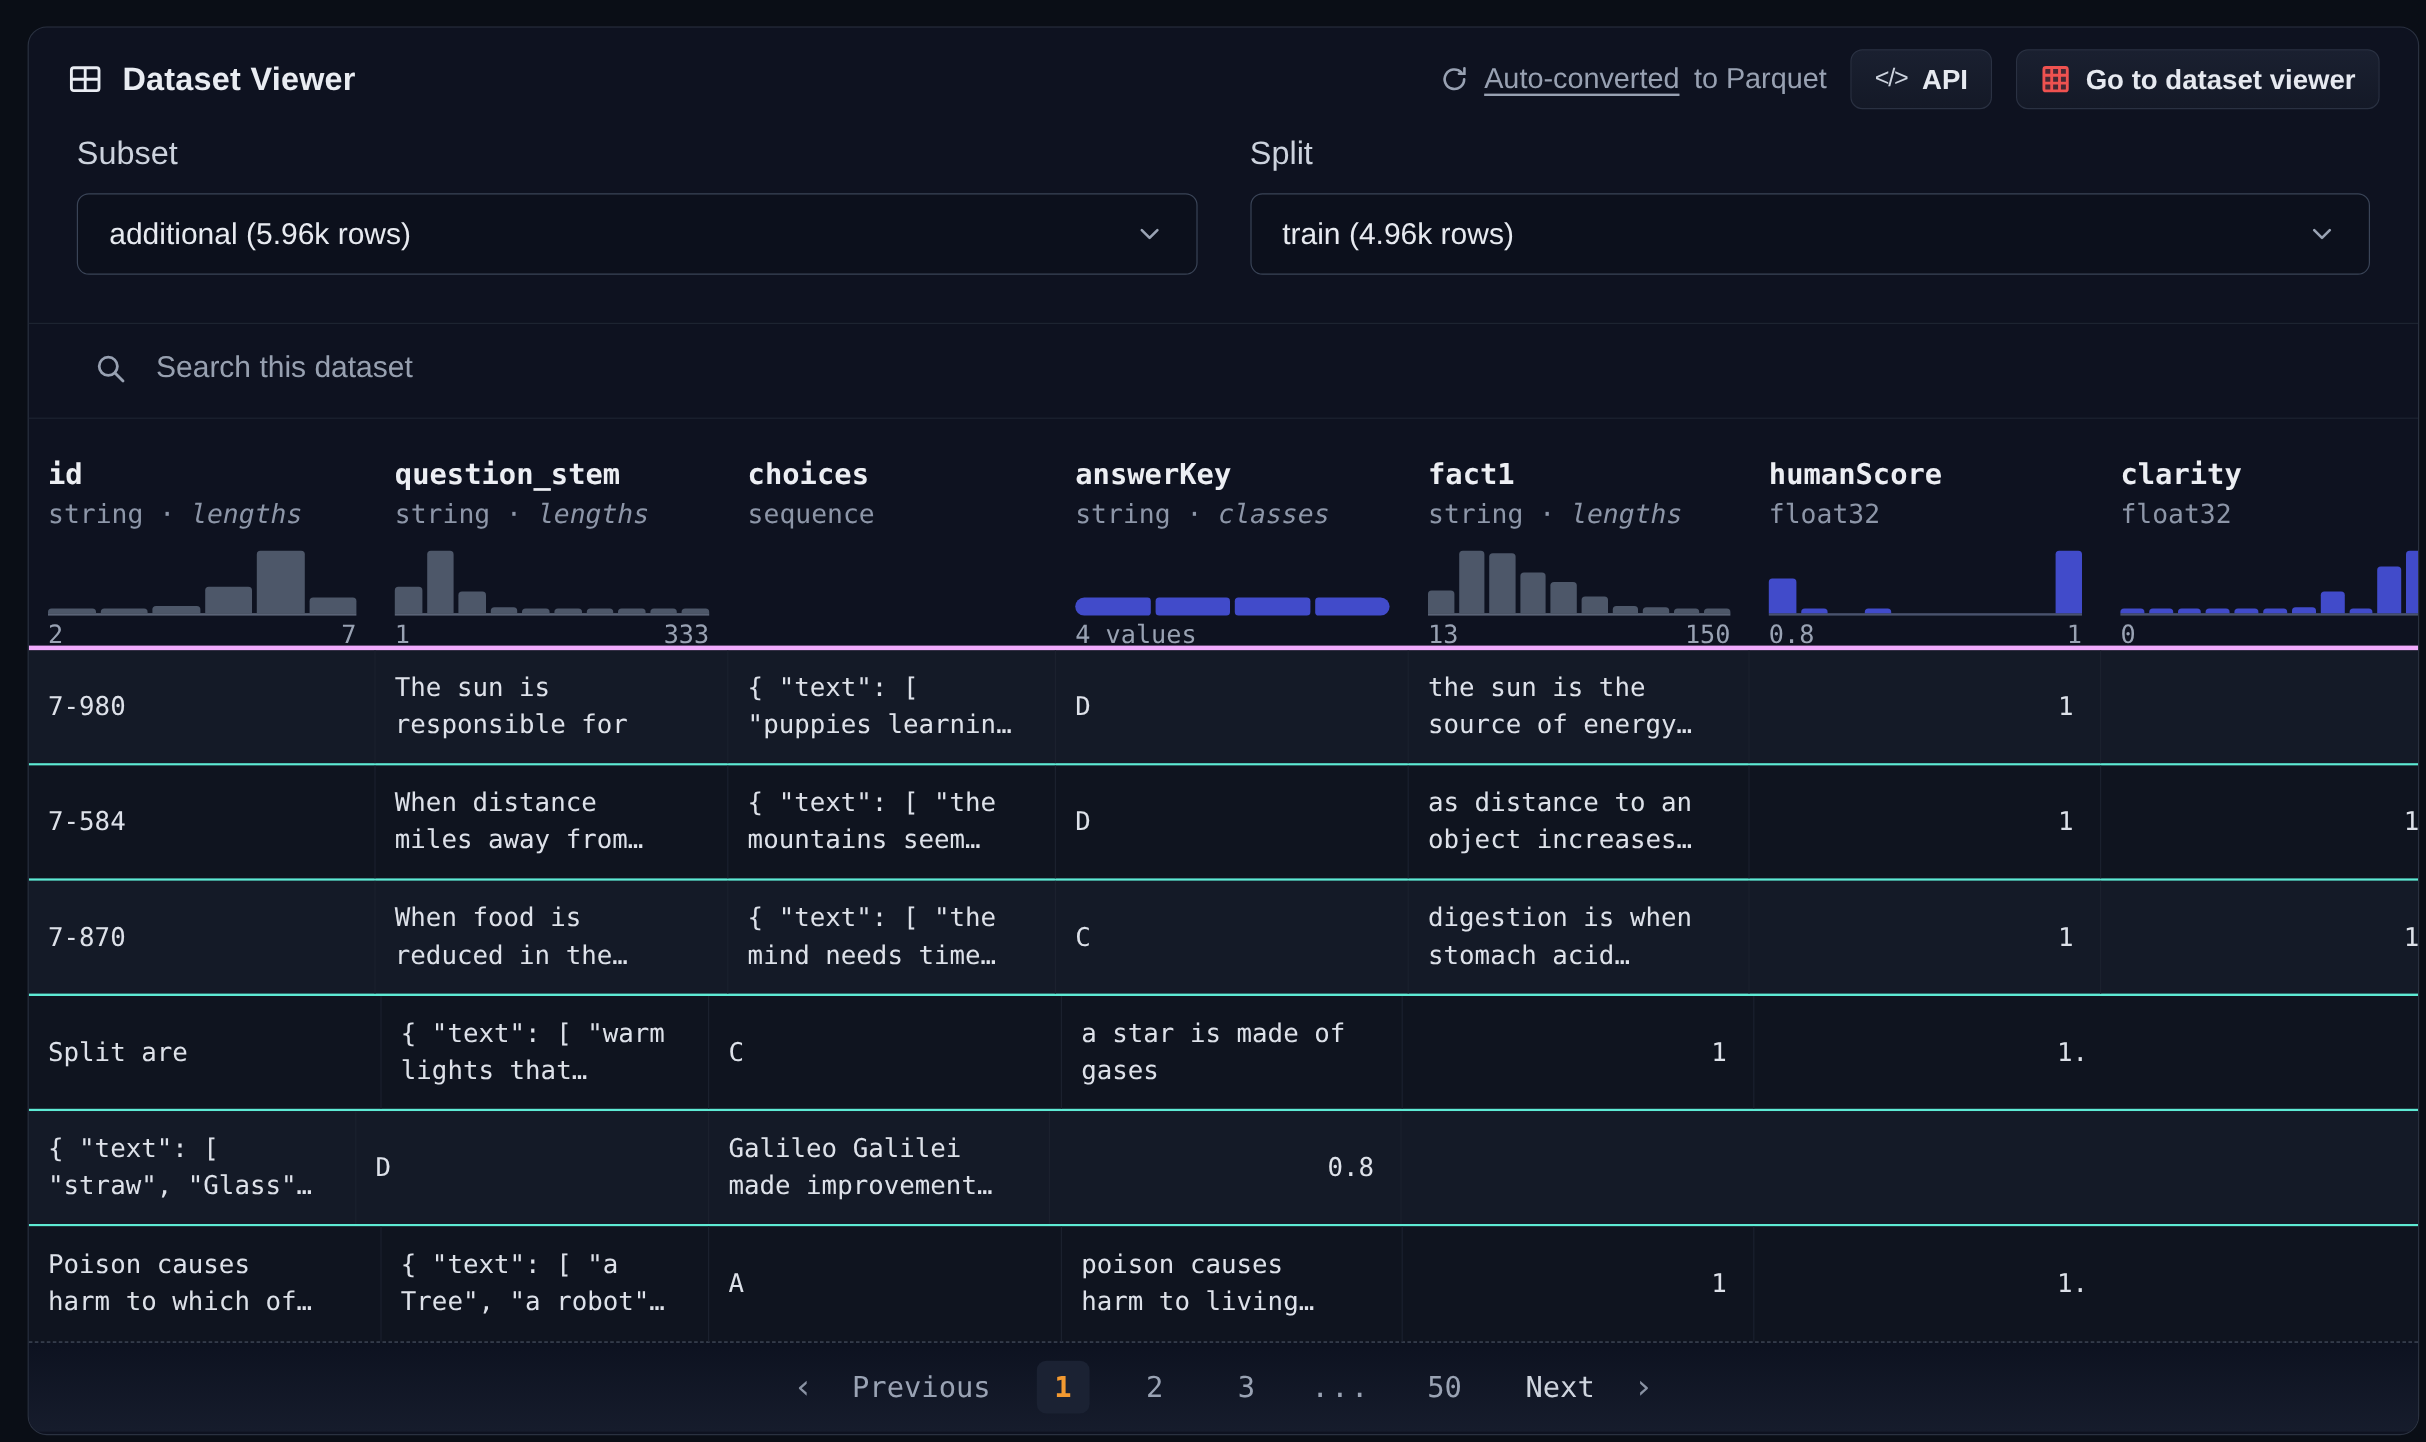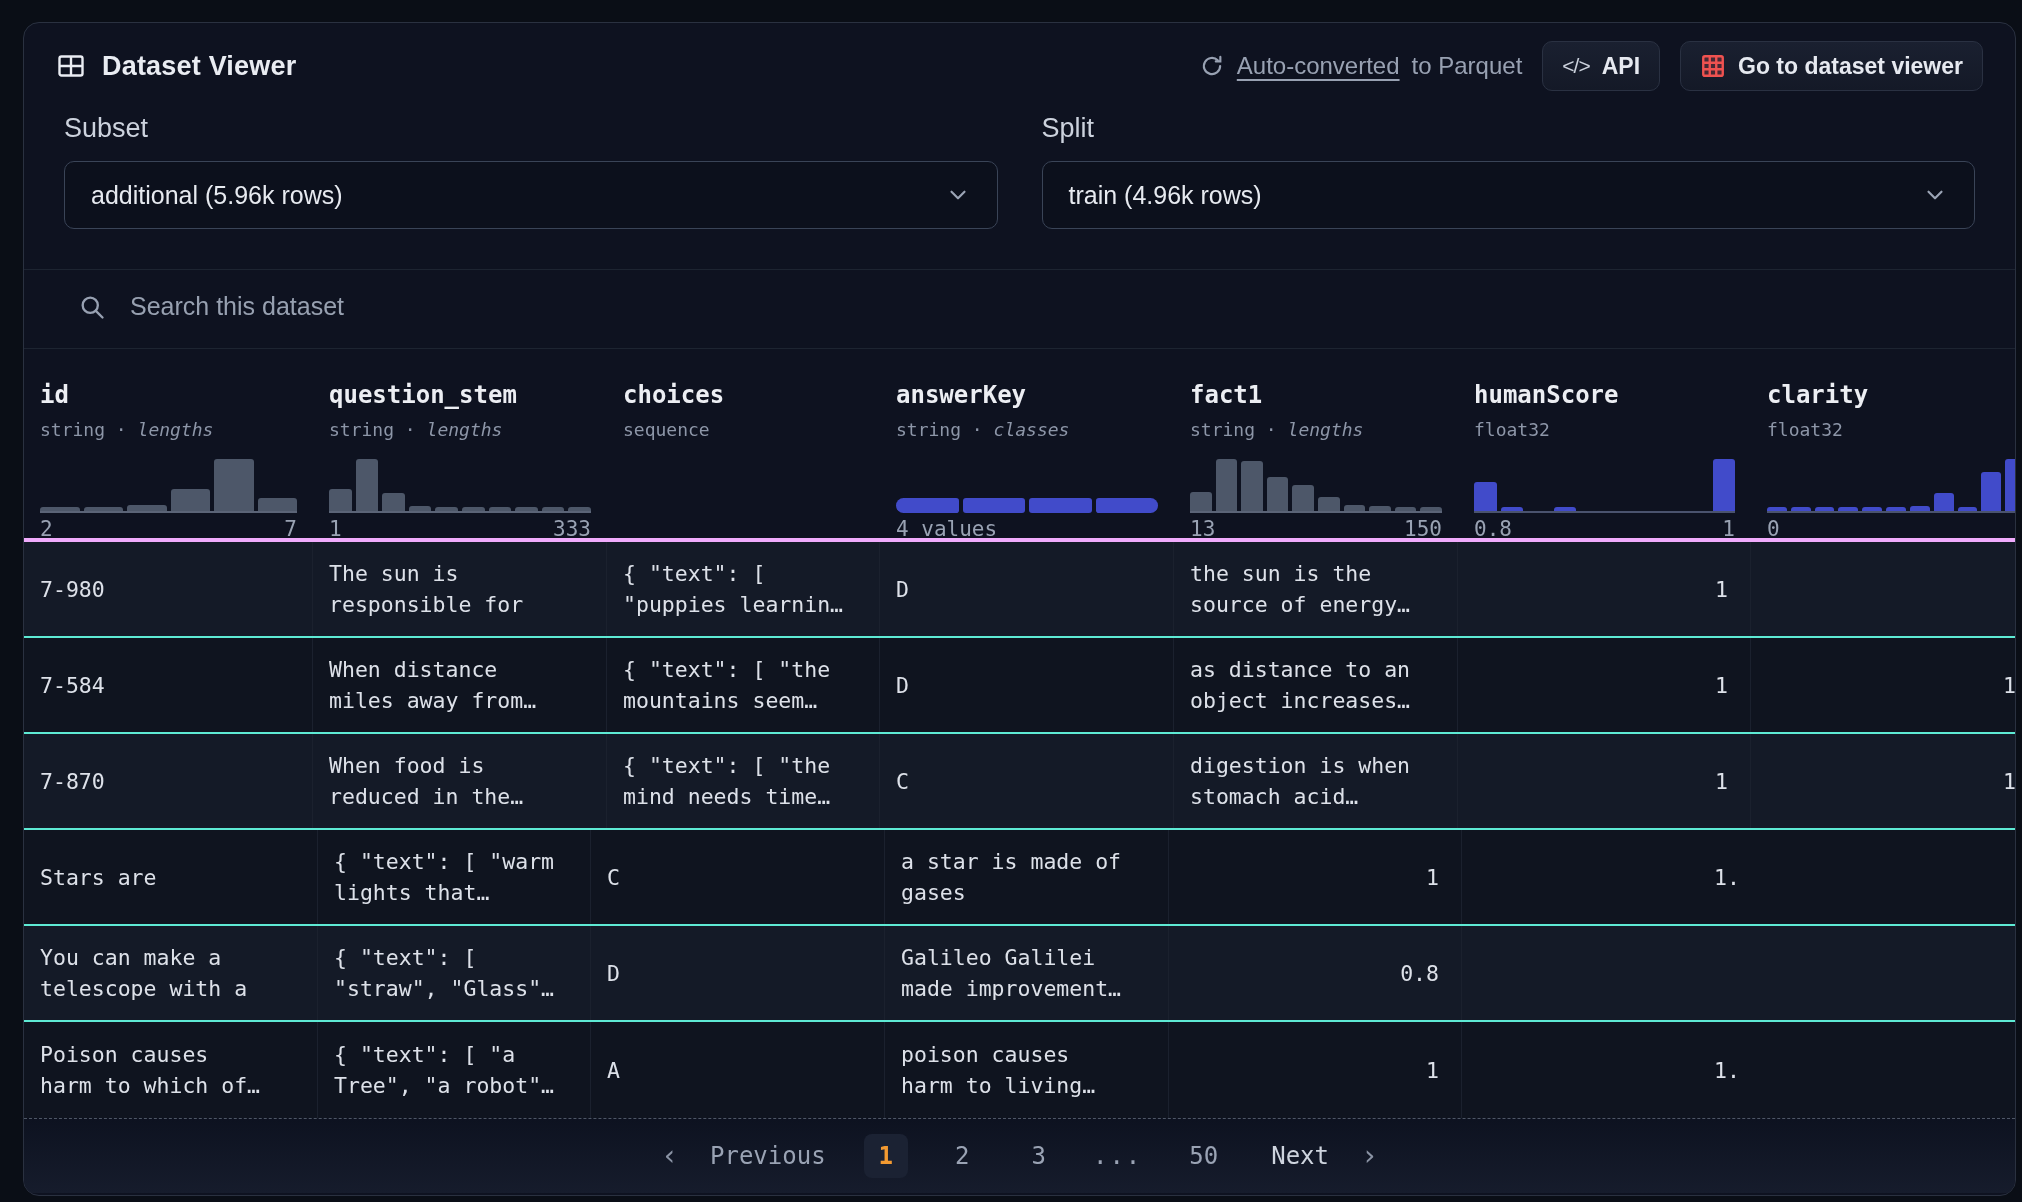--- a/index.html
+++ b/index.html
@@ -45,21 +45,21 @@
     background:transparent; border:none; outline:none; color:#c6ccd8;
     font-size:25px; font-family:"Liberation Sans",sans-serif; width:700px;
   }
   .search-row input::placeholder { color:#97a0b0; opacity:1; }
 
   
   .tbl { border-top:1px solid #1d2431; font-family:"DejaVu Sans Mono", monospace; }
   .thead { display:flex; height:193px; border-bottom:4px solid #f0abfc; }
   .hcell { flex:none; padding:0 16px; }
   .col-name { margin-top:32px; font-size:24px; line-height:28px; font-weight:700; color:#eceef3; }
-  .col-type { margin-top:8px; font-size:18px; line-height:26px; color:#8d96a8; }
+  .col-type { margin-top:8px; font-size:22px; line-height:26px; color:#8d96a8; }
   .col-type .agg { font-style:italic; }
   .hist { margin-top:16px; height:54px; display:flex; align-items:flex-end; gap:4px; }
   .hist.base-gray { border-bottom:2px solid #5b6477; }
   .hist.base-blue { border-bottom:2px solid #4a536e; }
   .hist .bar { flex:1; min-width:0; border-radius:3px 3px 0 0; }
   .segwrap { width:100%; display:flex; gap:4px; }
   .segpiece { flex:1; height:15px; background:#414bca; border-radius:3px; }
   .segpiece:first-child { border-radius:8px 3px 3px 8px; }
   .segpiece:last-child { border-radius:3px 8px 8px 3px; }
   .minmax { margin-top:4px; display:flex; justify-content:space-between; font-size:21px; line-height:24px; color:#99a2b3; }
@@ -312,32 +312,30 @@
 reduced in the…</div>
       <div class="tcell" style="width:273px">{ "text": [ "the
 mind needs time…</div>
       <div class="tcell" style="width:294px">C</div>
       <div class="tcell" style="width:284px">digestion is when
 stomach acid…</div>
       <div class="tcell num" style="width:293px">1</div>
       <div class="tcell clip" style="width:290px">1.</div>
     </div>
     <div class="trow even">
-      <div class="tcell" style="width:294px">Stars are</div>
+      <div class="tcell" style="width:294px">Split are</div>
       <div class="tcell" style="width:273px">{ "text": [ "warm
 lights that…</div>
       <div class="tcell" style="width:294px">C</div>
       <div class="tcell" style="width:284px">a star is made of
 gases</div>
       <div class="tcell num" style="width:293px">1</div>
       <div class="tcell clip" style="width:290px">1.</div>
     </div>
     <div class="trow odd">
-      <div class="tcell" style="width:294px">You can make a
-telescope with a</div>
       <div class="tcell" style="width:273px">{ "text": [
 "straw", "Glass"…</div>
       <div class="tcell" style="width:294px">D</div>
       <div class="tcell" style="width:284px">Galileo Galilei
 made improvement…</div>
       <div class="tcell num" style="width:293px">0.8</div>
       <div class="tcell clip" style="width:290px"></div>
     </div>
     <div class="trow even">
       <div class="tcell" style="width:294px">Poison causes

